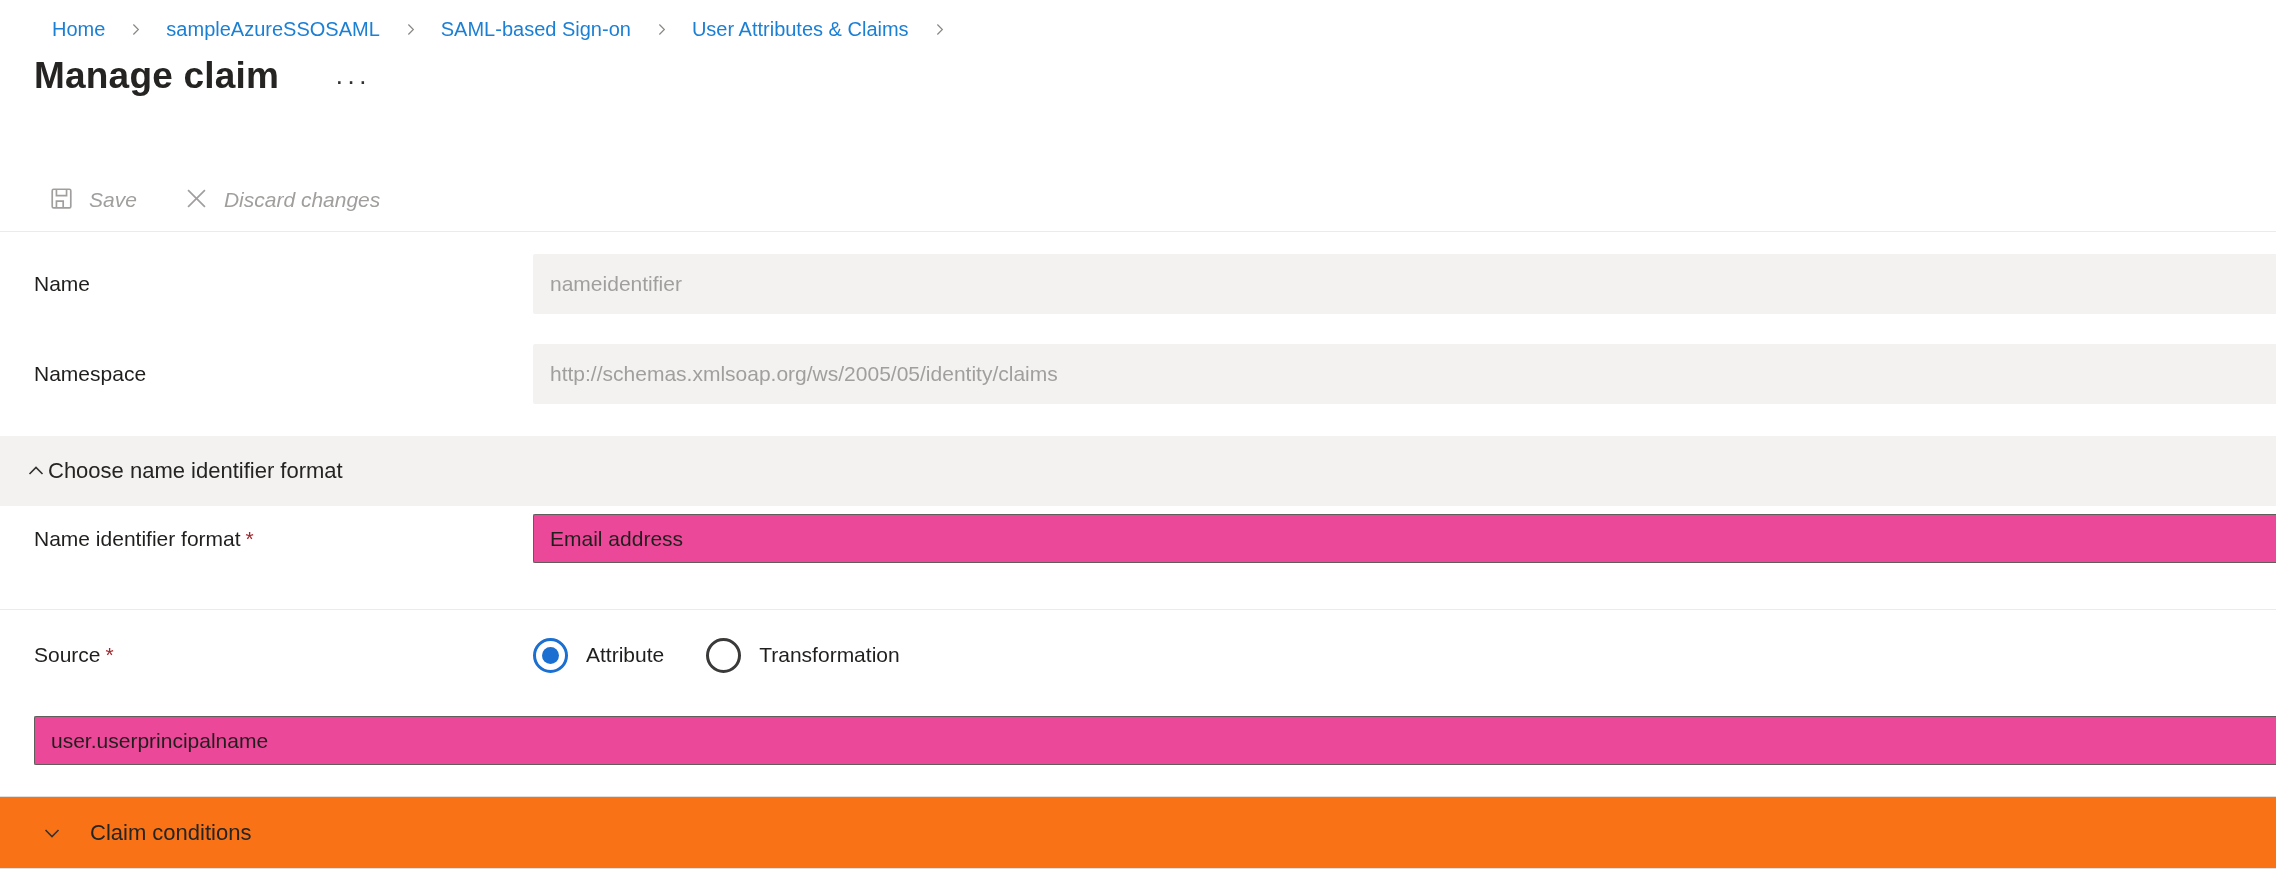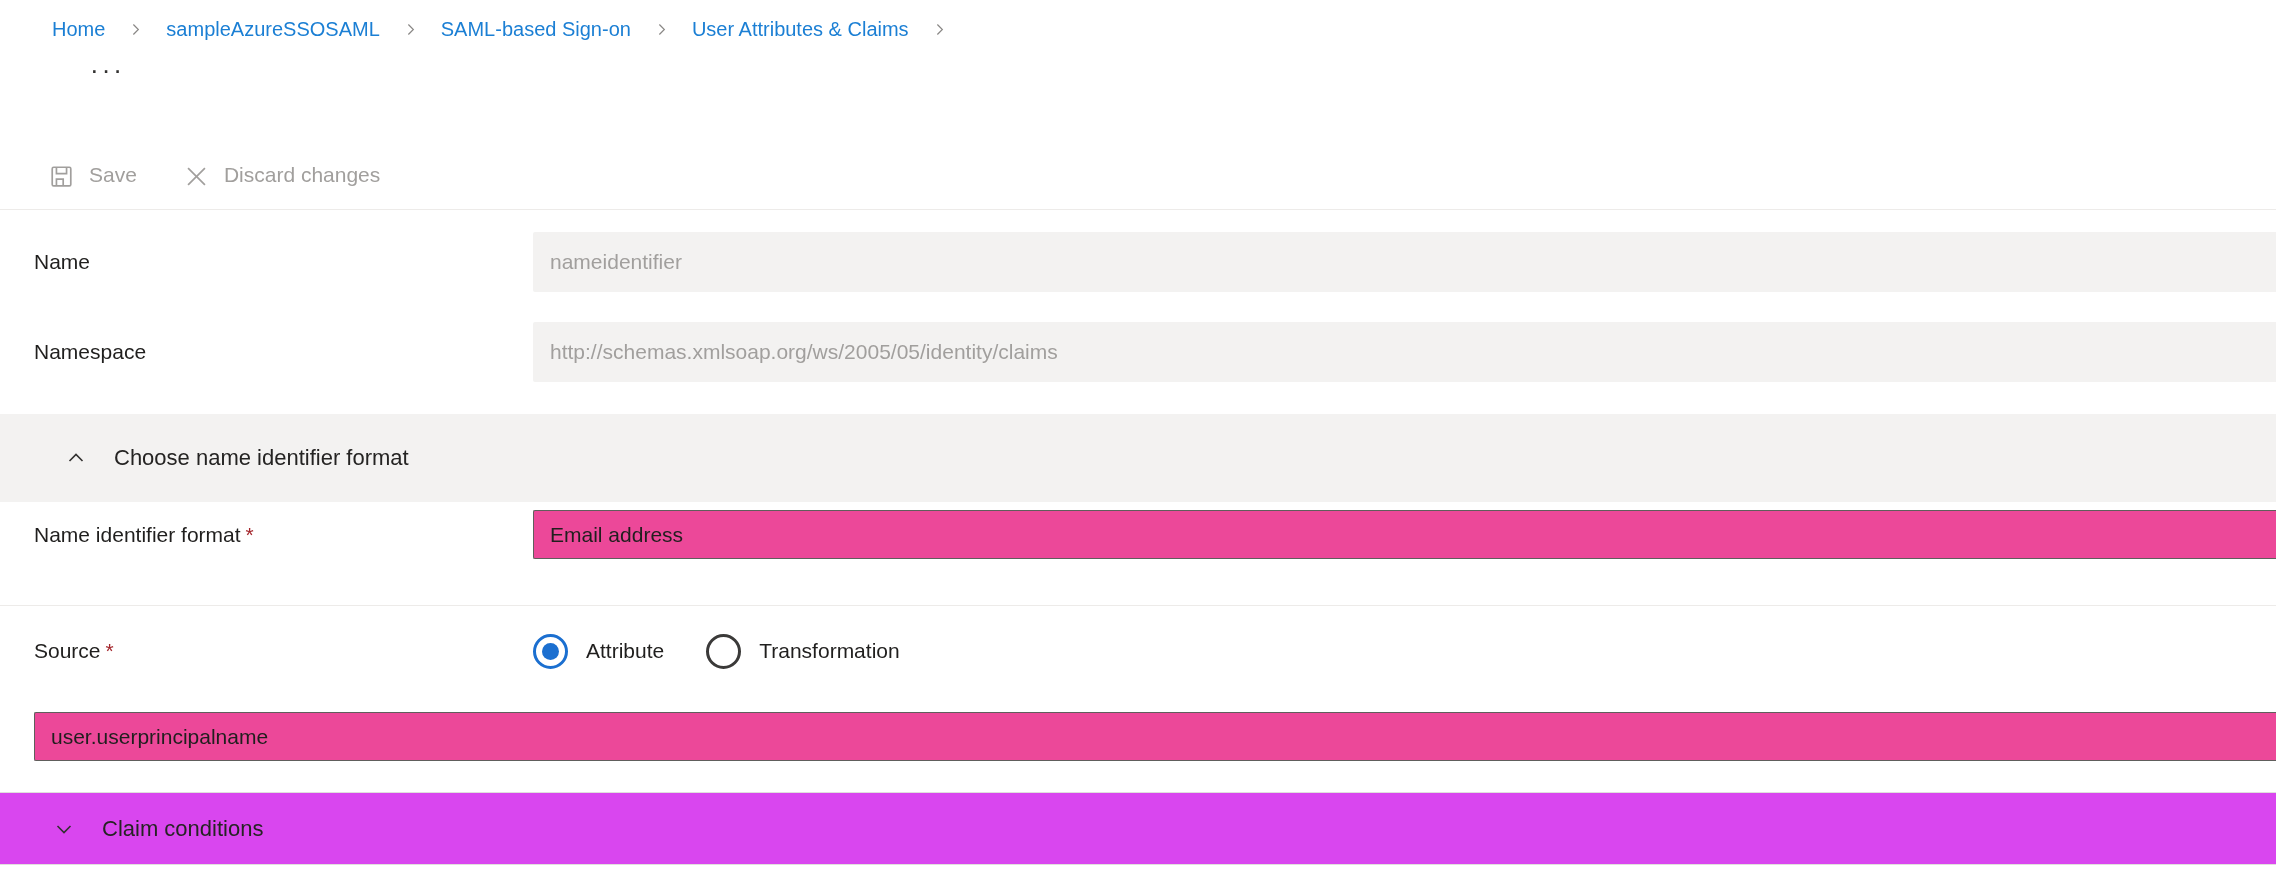--- a/index.html
+++ b/index.html
@@ -12,21 +12,21 @@
   .crumb-sep { display: flex; align-items: center; color: #8a8886; }
   .crumb-sep svg { width: 17px; height: 17px; }
 
   
   .title-row { display: flex; align-items: center; padding-left: 34px; margin-top: 14px; }
   .page-title { font-size: 37px; font-weight: 700; color: #252423; letter-spacing: 0.2px; }
   .more-btn { margin-left: 56px; margin-top: 10px; color: #323130; font-size: 26px; letter-spacing: 3px; line-height: 10px; cursor: pointer; user-select: none; }
 
   
   .toolbar { display: flex; align-items: center; padding-left: 48px; margin-top: 82px; height: 38px; gap: 46px; }
-  .tb-item { display: flex; align-items: flex-start; gap: 14px; color: #a19f9d; font-size: 21px; cursor: default; }
+  .tb-item { display: flex; align-items: flex-end; gap: 14px; color: #a19f9d; font-size: 21px; cursor: default; font-style: italic; }
   .tb-item svg { display: block; }
 
   .divider { height: 1px; background: #edebe9; width: 100%; }
   .divider-toolbar { margin-top: 14px; }
 
   
   .form-row { display: flex; align-items: center; padding-left: 34px; }
   .form-label { width: 499px; flex: 0 0 499px; font-size: 21px; color: #201f1e; }
   .req { color: #a4262c; margin-left: 5px; }
   .field-area { flex: 1; display: flex; }
@@ -40,42 +40,42 @@
     flex: 1; height: 49px; background: #ec4899; border: 1.5px solid #605e5c; border-right: none;
     outline: none; color: #201f1e; font-size: 21px; padding: 0 16px; border-radius: 2px 0 0 2px;
     font-family: "Liberation Sans", sans-serif;
   }
 
   .row-name { margin-top: 22px; }
   .row-namespace { margin-top: 30px; }
 
   
   .section-bar {
-    margin-top: 32px; height: 88px; background: #f3f2f1; display: flex; align-items: center;
-    padding-left: 64px; gap: 26px; cursor: pointer;
+    margin-top: 32px; height: 70px; background: #f3f2f1; display: flex; align-items: center;
+    padding-left: 24px; cursor: pointer;
   }
   .section-title { font-size: 22px; color: #252423; }
   .section-bar svg, .section-row svg { display: block; }
 
   .row-format { margin-top: 8px; }
   .divider-format { margin-top: 46px; }
 
   .row-source { margin-top: 26px; height: 38px; }
   .radio-group { display: flex; align-items: center; gap: 42px; }
   .radio-opt { display: flex; align-items: center; gap: 18px; cursor: pointer; }
   .radio-outer { width: 35px; height: 35px; border-radius: 50%; border: 3px solid #3b3a39; background: #ffffff; display: flex; align-items: center; justify-content: center; }
   .radio-outer.selected { border-color: #1b6fd0; }
   .radio-dot { width: 17px; height: 17px; border-radius: 50%; background: #1b6fd0; }
   .radio-label { font-size: 21px; color: #201f1e; }
 
   .row-source-attr { margin-top: 42px; }
 
   
   .divider-cc { margin-top: 31px; background: #e1dfdd; }
-  .section-row { height: 71px; background: #d946ef; display: flex; align-items: center; padding-left: 52px; gap: 26px; cursor: pointer; }
+  .section-row { height: 71px; background: #f97316; display: flex; align-items: center; padding-left: 40px; gap: 26px; cursor: pointer; }
 </style>
 </head>
 <body>
 
 <nav class="breadcrumb">
   <a>Home</a>
   <span class="crumb-sep">
     <svg viewBox="0 0 24 24" fill="none" stroke="#8a8886" stroke-width="1.7">
         <polyline points="9 5 16 12 9 19"></polyline>
       </svg>
@@ -94,20 +94,21 @@
   </span>
   <a>User Attributes &amp; Claims</a>
   <span class="crumb-sep">
     <svg viewBox="0 0 24 24" fill="none" stroke="#8a8886" stroke-width="1.7">
         <polyline points="9 5 16 12 9 19"></polyline>
       </svg>
   </span>
 </nav>
 
 <div class="title-row">
+  <h1 class="page-title">Manage claim</h1>
   <span class="more-btn">···</span>
 </div>
 
 <div class="toolbar">
   <div class="tb-item">
     <span>
       <svg width="27" height="27" viewBox="0 0 24 24" fill="none" stroke="#a19f9d" stroke-width="1.5">
         <path d="M3.75 5 C3.75 4.3 4.3 3.75 5 3.75 H19 C19.7 3.75 20.25 4.3 20.25 5 V19 C20.25 19.7 19.7 20.25 19 20.25 H5 C4.3 20.25 3.75 19.7 3.75 19 Z"></path>
         <path d="M7.5 3.9 V9.4 H16.5 V3.9"></path>
         <path d="M7.5 20.1 V14.4 H13.5 V20.1"></path>

